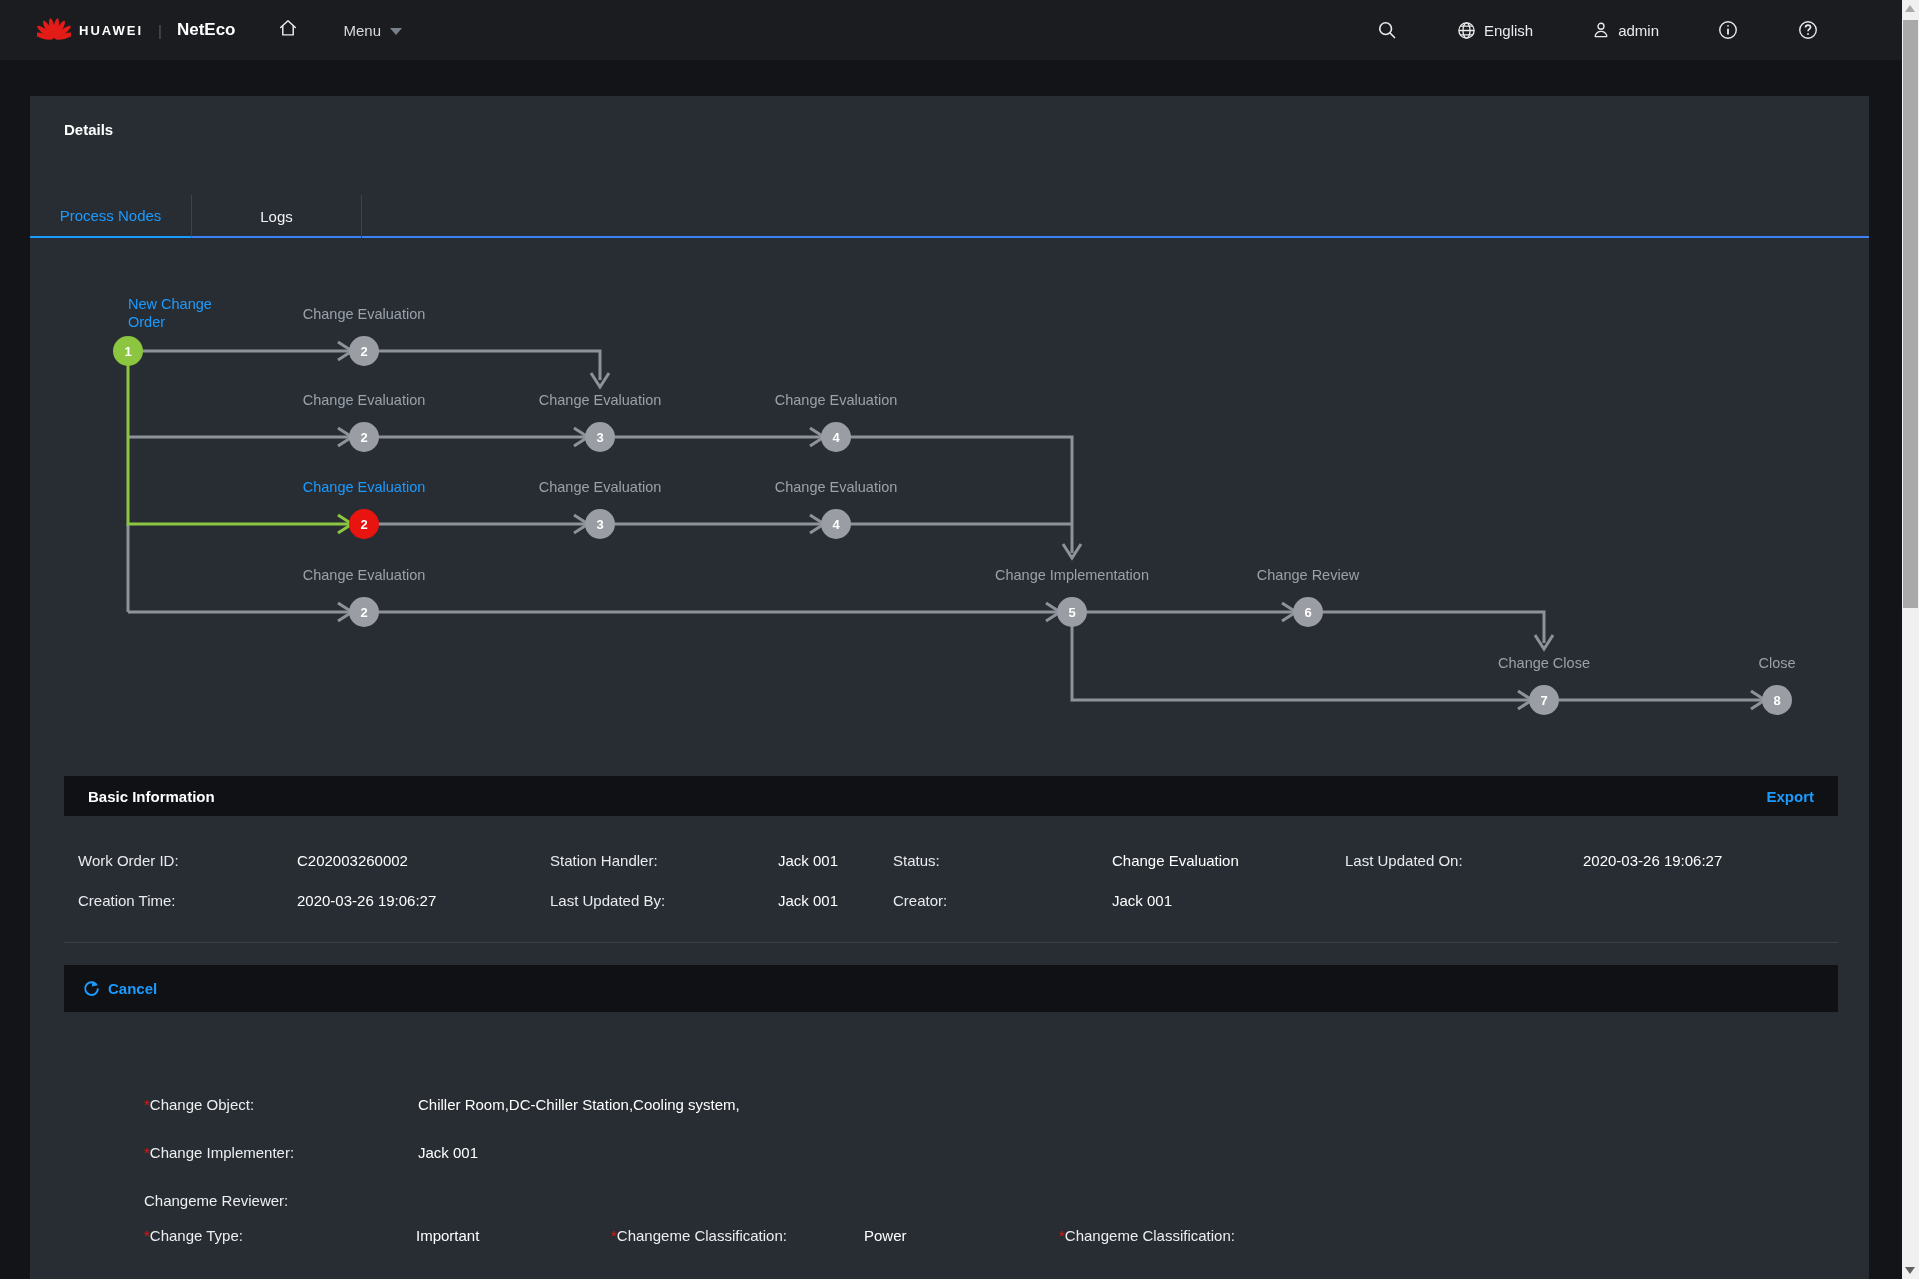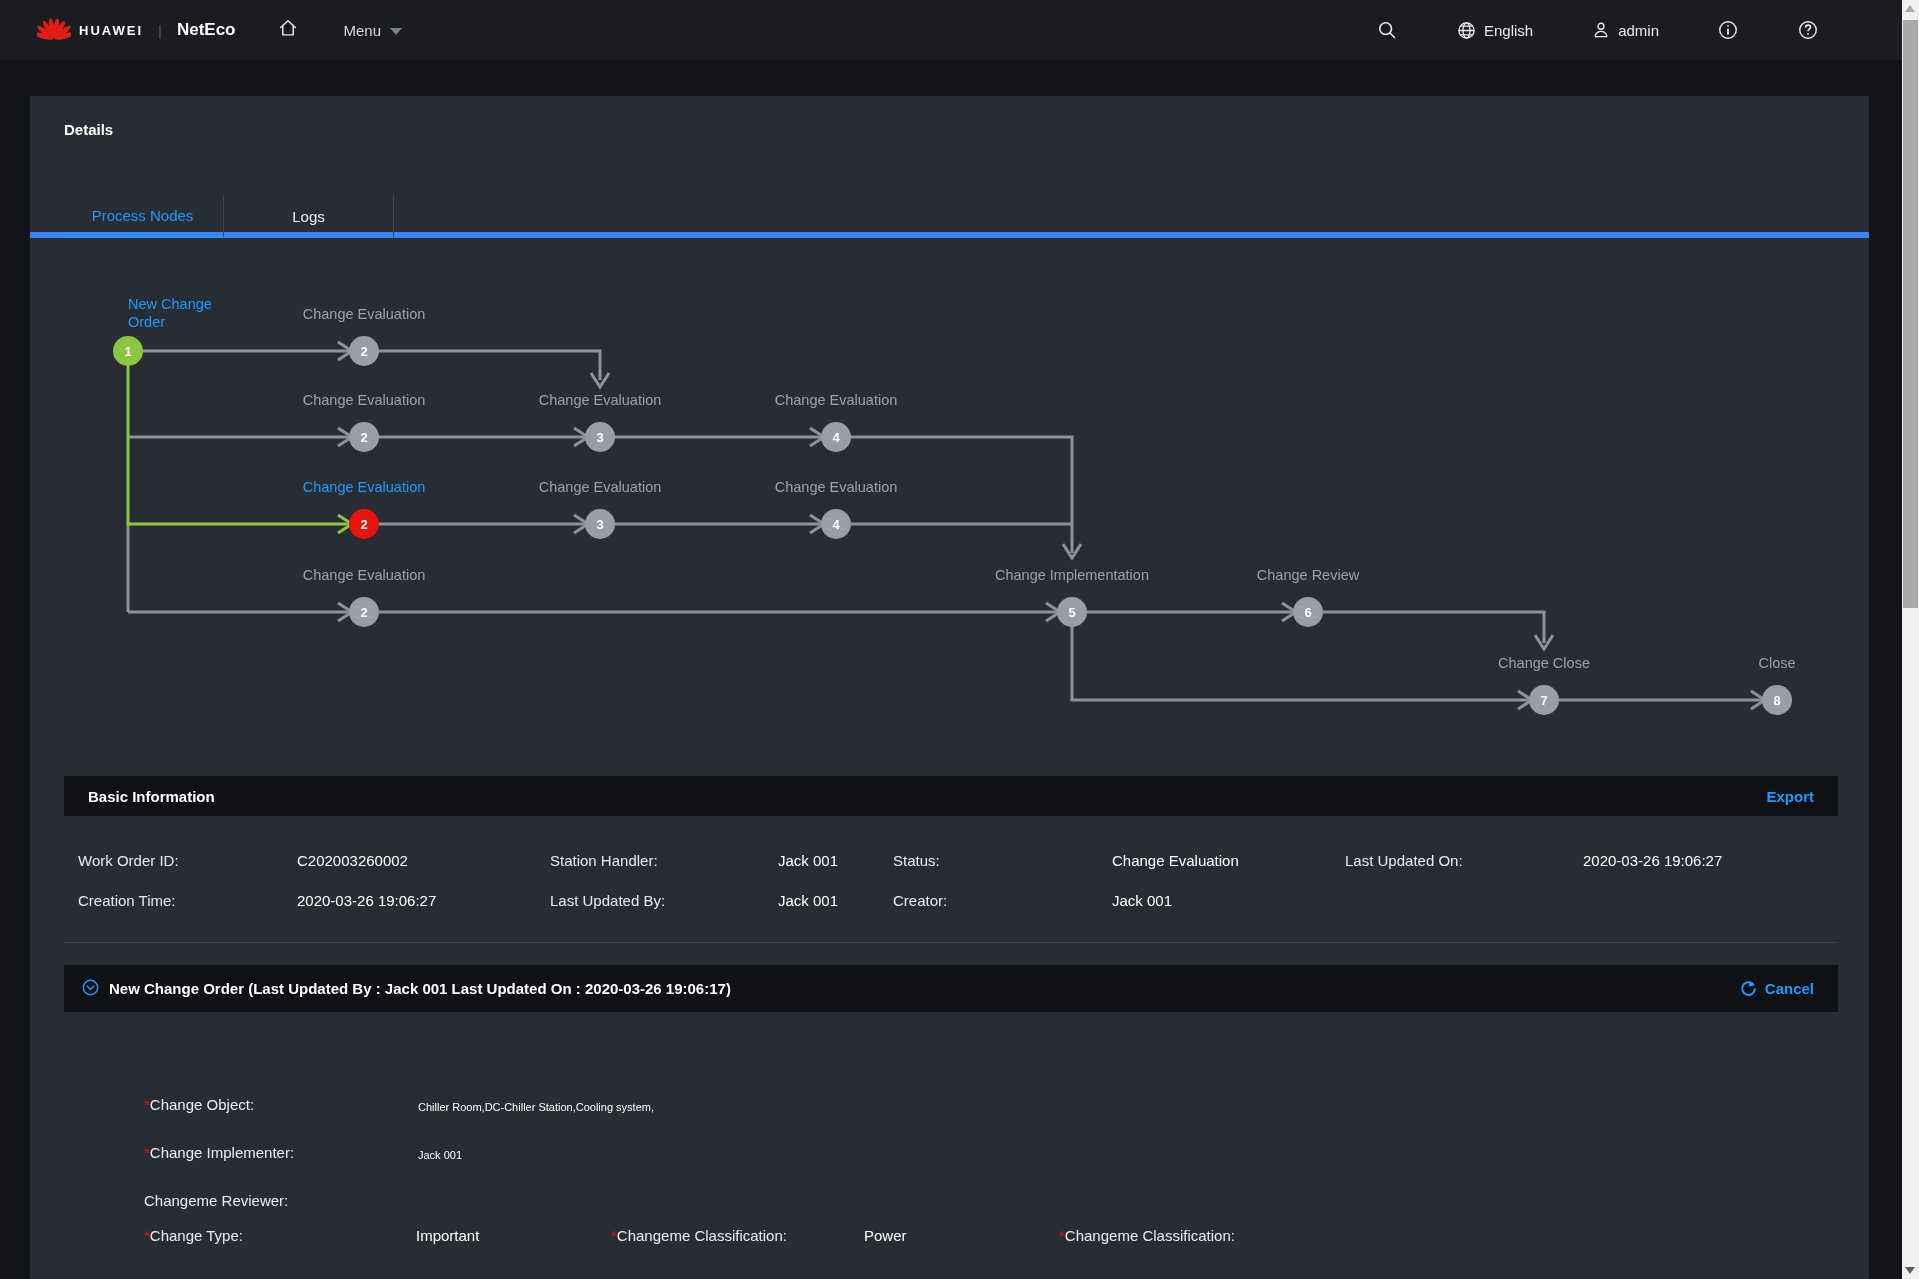--- a/index.html
+++ b/index.html
@@ -30,21 +30,21 @@
   .sb-down { position:absolute; bottom:5px; left:3px; width:0; height:0;
            border-left:5.5px solid transparent; border-right:5.5px solid transparent;
            border-top:7px solid #606060; }
   .sb-thumb { position:absolute; top:20px; left:1px; width:15px; height:588px; background:#a9a9a9; }
   
   .panel { position:absolute; left:30px; top:96px; width:1839px; height:1183px;
            background:#282d34; overflow:hidden; }
   .details-title { position:absolute; left:34px; top:25px; color:#fff; font-size:15px; font-weight:bold; }
   
   .tabstrip { position:absolute; left:0; top:99px; width:1839px; height:43px;
-              border-bottom:6px solid #3b82f6; display:flex; padding-left:32px; }
+              border-bottom:2px solid #3b82f6; display:flex; }
   .tab { height:43px; display:flex; align-items:center; justify-content:center;
          font-size:15px; color:#eff1f3; border-right:1px solid #3f444c; cursor:pointer; }
   .tab.t1 { width:162px; }
   .tab.t2 { width:170px; }
   .tab.active { color:#1c9bff; border-bottom:2px solid #1c9bff; }
   
   .flow { position:absolute; left:0; top:0; width:1839px; height:660px; }
   .flow text.lbl { fill:#9aa1a9; font-size:14.5px; }
   .flow text.lbl-active { fill:#1c9bff; font-size:14.5px; }
   .flow text.num { fill:#fff; font-size:13px; font-weight:bold; text-anchor:middle; }
@@ -66,21 +66,21 @@
   .order-title { margin-left:10px; }
   .cancel-btn { display:flex; align-items:center; color:#1c9bff; font-size:15px;
                 font-weight:bold; cursor:pointer; }
   .cancel-btn span { margin-left:7px; }
   
   .std-section { position:absolute; left:92px; top:947px; width:1653px; }
   .std-head { height:47px; padding-left:26px; }
   .std-fields { padding:22px 0 0 22px; }
   .fld-row { height:48px; display:flex; align-items:flex-end; }
   .fld-label { width:274px; color:#eceef0; font-size:15px; flex:0 0 auto; }
-  .fld-value { color:#fff; font-size:11px; }
+  .fld-value { color:#fff; font-size:15px; }
   .req { color:#e8130e; }
   .fld-bottom { height:48px; margin-top:2px; display:flex; align-items:center; }
   .fb-l1 { width:272px; } .fb-v1 { width:195px; } .fb-l2 { width:253px; } .fb-v2 { width:195px; }
   .fb-l1,.fb-l2,.fb-l3 { color:#eceef0; font-size:15px; flex:0 0 auto; }
   .fb-v1,.fb-v2 { color:#fff; font-size:15px; flex:0 0 auto; }
 </style>
 </head>
 <body>
 
 <div class="topbar">
@@ -309,29 +309,20 @@
         <span class="bi-value">2020-03-26 19:06:27</span>
         <span class="bi-label">Last Updated By:</span>
         <span class="bi-value">Jack 001</span>
         <span class="bi-label">Creator:</span>
         <span class="bi-value">Jack 001</span>
       </div>
     </div>
   </div>
 
   <div class="section-bar order-bar">
-    <span class="order-title-wrap">
-      <span>
-        <svg width="17" height="17" viewBox="0 0 18 18" fill="none" stroke="#1c9bff" stroke-width="1.5">
-          <circle cx="9" cy="9" r="7.6"></circle>
-          <path d="M5.6 7.6 L9 11 L12.4 7.6" stroke-linecap="round" stroke-linejoin="round"></path>
-        </svg>
-      </span>
-      <span class="order-title">New Change Order (Last Updated By : Jack 001 Last Updated On : 2020-03-26 19:06:17)</span>
-    </span>
     <span class="cancel-btn">
       <svg width="19" height="19" viewBox="0 0 24 24">
         <path d="M18.5 7.5 A 8 8 0 1 0 20 12" fill="none" stroke="#1c9bff" stroke-width="2.4"></path>
         <path d="M13.5 2.5 L20 7.8 L12.3 9.6 Z" fill="#1c9bff"></path>
       </svg>
       <span>Cancel</span>
     </span>
   </div>
 
   <div class="std-section">

